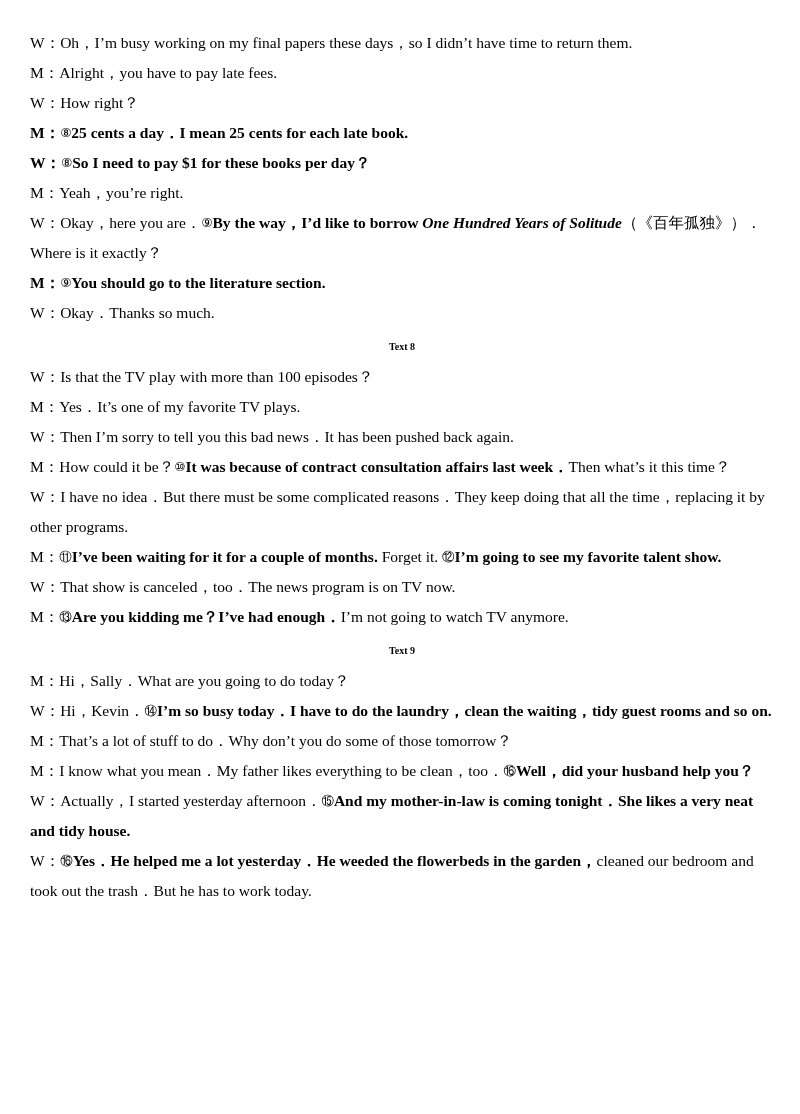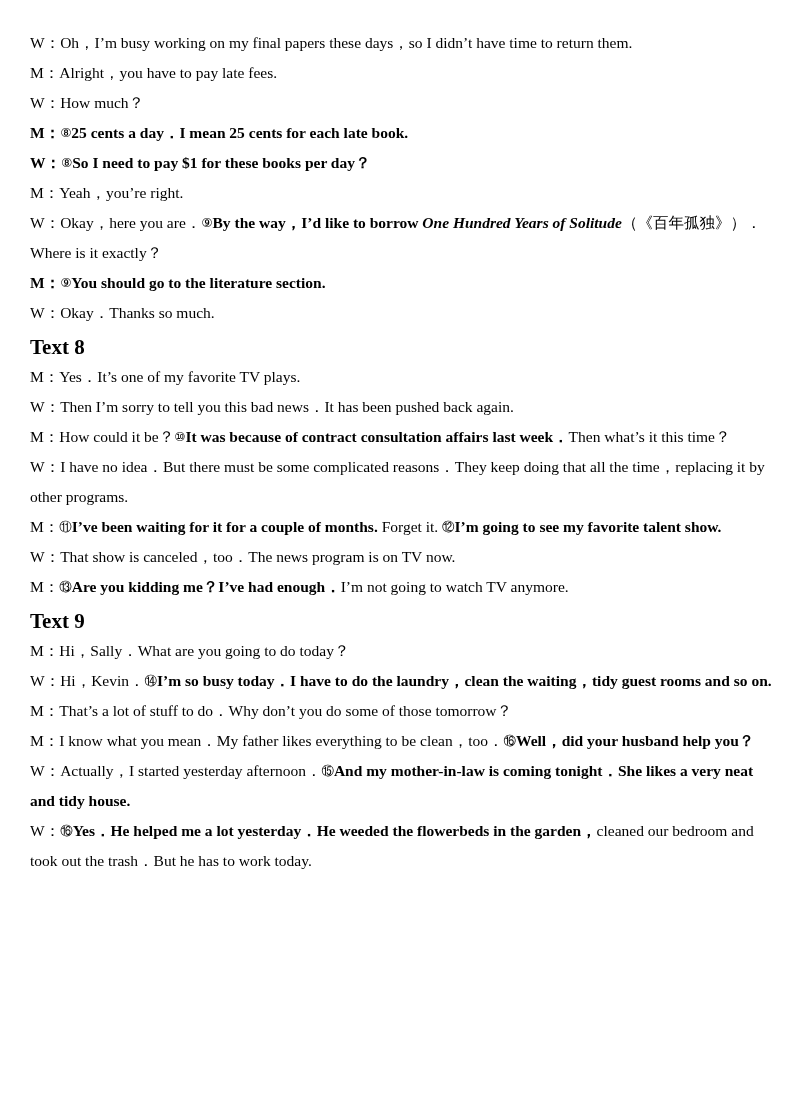--- a/index.html
+++ b/index.html
@@ -28,48 +28,50 @@
     white-space: normal;
   }
   .bold {
     font-weight: bold;
   }
   .italic-bold {
     font-weight: bold;
     font-style: italic;
   }
   .heading {
-    font-size: 21px;
+    font-size: 10px;
     font-weight: bold;
     line-height: 30px;
     margin: 4px 0 0 0;
+    text-align: center;
   }
   .circnum {
     font-family: "DejaVu Sans", sans-serif;
     font-size: 12.5px;
     font-weight: normal;
     vertical-align: 1px;
     letter-spacing: 0;
   }
 </style>
 </head>
 <body>
 
 <div class="page">
   <div id="doc-body">
       <p class="line"><span>W：Oh，I’m busy working on my final papers these days，so I didn’t have time to return them.</span></p>
       <p class="line"><span>M：Alright，you have to pay late fees.</span></p>
-      <p class="line"><span>W：How much？</span></p>
+      <p class="line"><span>W：How right？</span></p>
       <p class="line"><span class="bold">M：</span><span class="circnum bold">⑧</span><span class="bold">25 cents a day．I mean 25 cents for each late book.</span></p>
       <p class="line"><span class="bold">W：</span><span class="circnum bold">⑧</span><span class="bold">So I need to pay $1 for these books per day？</span></p>
       <p class="line"><span>M：Yeah，you’re right.</span></p>
       <p class="line"><span>W：Okay，here you are．</span><span class="circnum bold">⑨</span><span class="bold">By the way，I’d like to borrow </span><span class="italic-bold">One Hundred Years of Solitude</span><span>（《百年孤独》）．Where is it exactly？</span></p>
       <p class="line"><span class="bold">M：</span><span class="circnum bold">⑨</span><span class="bold">You should go to the literature section.</span></p>
       <p class="line"><span>W：Okay．Thanks so much.</span></p>
       <p class="heading"><span class="bold">Text 8</span></p>
+      <p class="line"><span>W：Is that the TV play with more than 100 episodes？</span></p>
       <p class="line"><span>M：Yes．It’s one of my favorite TV plays.</span></p>
       <p class="line"><span>W：Then I’m sorry to tell you this bad news．It has been pushed back again.</span></p>
       <p class="line"><span>M：How could it be？</span><span class="circnum bold">⑩</span><span class="bold">It was because of contract consultation affairs last week．</span><span>Then what’s it this time？</span></p>
       <p class="line"><span>W：I have no idea．But there must be some complicated reasons．They keep doing that all the time，replacing it by other programs.</span></p>
       <p class="line"><span>M：</span><span class="circnum bold">⑪</span><span class="bold">I’ve been waiting for it for a couple of months. </span><span>Forget it. </span><span class="circnum bold">⑫</span><span class="bold">I’m going to see my favorite talent show.</span></p>
       <p class="line"><span>W：That show is canceled，too．The news program is on TV now.</span></p>
       <p class="line"><span>M：</span><span class="circnum bold">⑬</span><span class="bold">Are you kidding me？I’ve had enough．</span><span>I’m not going to watch TV anymore.</span></p>
       <p class="heading"><span class="bold">Text 9</span></p>
       <p class="line"><span>M：Hi，Sally．What are you going to do today？</span></p>
       <p class="line"><span>W：Hi，Kevin．</span><span class="circnum bold">⑭</span><span class="bold">I’m so busy today．I have to do the laundry，clean the waiting，tidy guest rooms and so on.</span></p>

